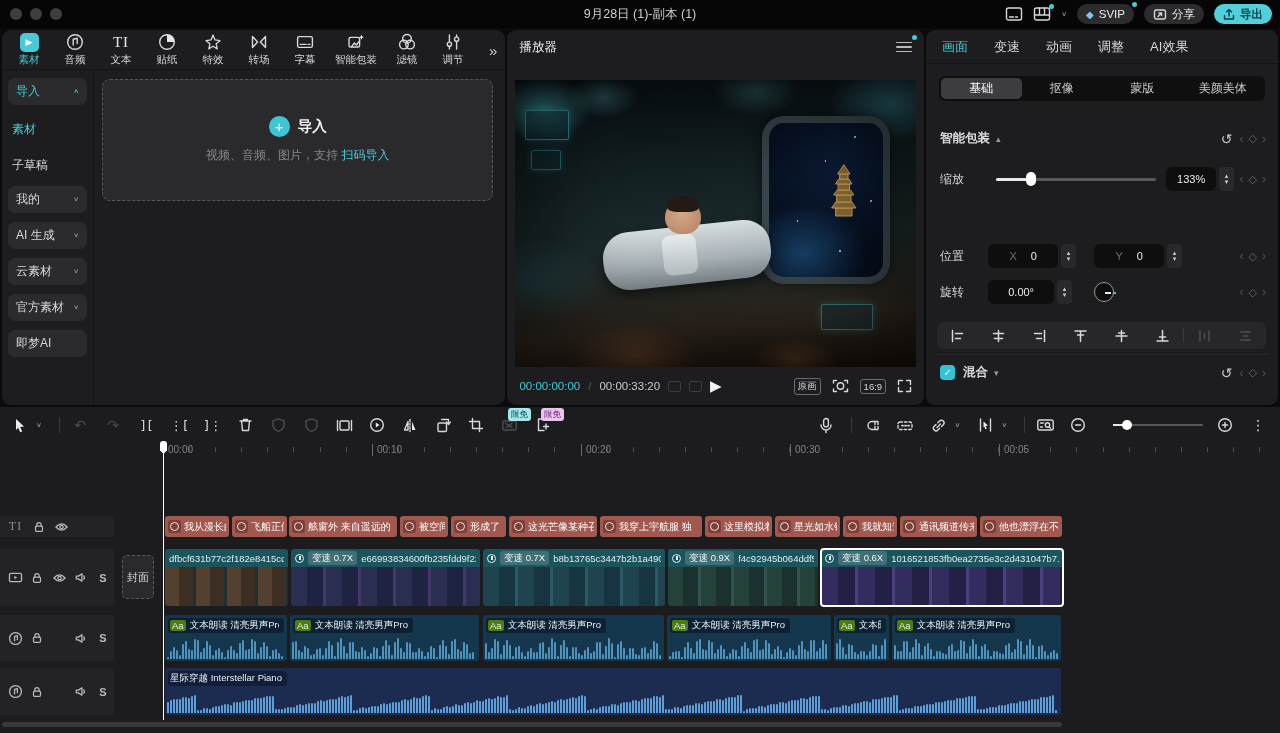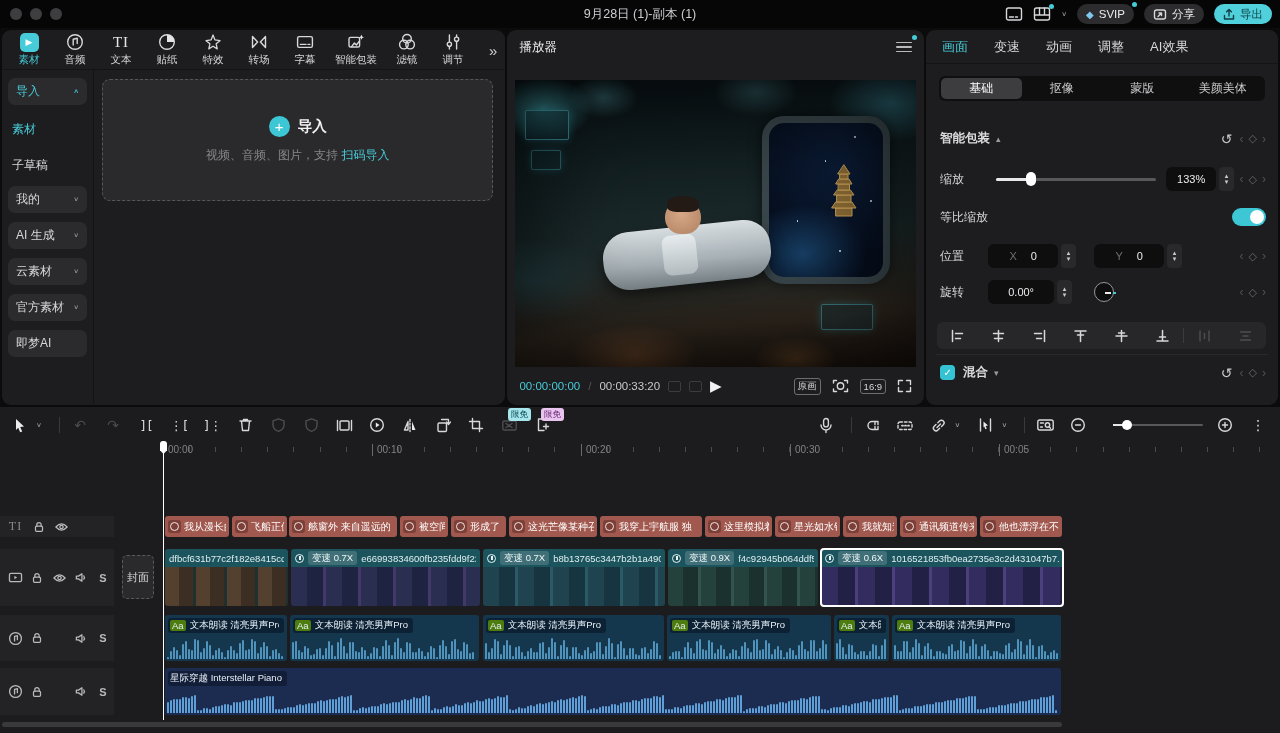--- a/index.html
+++ b/index.html
@@ -11,21 +11,21 @@
 
 
 #titlebar{position:absolute;top:0;left:0;right:0;height:28px;background:#060607;display:flex;align-items:center}
 .tlight{width:12px;height:12px;border-radius:50%;background:#3e3e41;margin-left:8px}
 .tlight:first-child{margin-left:10px}
 #tb-title{position:absolute;left:0;right:0;text-align:center;font-size:12.5px;color:#cfcfd1;pointer-events:none}
 #tb-right{position:absolute;right:8px;display:flex;align-items:center;gap:10px}
 .tbico{position:relative;display:flex;align-items:center}
 .dot{position:absolute;top:-2px;right:-3px;width:5px;height:5px;border-radius:50%;background:#45cbd8}
 .pillbtn{display:flex;align-items:center;gap:5px;height:20px;padding:0 9px;border-radius:10px;background:#2c2c2f;font-size:11.5px;color:#ececee;position:relative}
-.pillbtn.export{background:#4fd0db;color:#0e3d43;font-weight:normal}
+.pillbtn.export{background:#4fd0db;color:#0e3d43;font-weight:bold}
 .pillbtn.export svg{stroke:#0e3d43}
 .gem{color:#7ec8ef;font-size:10px}
 .chevsm{font-size:8px;color:#9a9a9c;transform:scaleY(.8)}
 
 
 #main{position:absolute;top:30px;left:2px;right:2px;height:375px;display:flex;gap:2px}
 section{background:#1d1d1f;border-radius:9px;position:relative;overflow:hidden}
 #media-panel{width:505px}
 #player-panel{width:418px}
 #inspector{width:353px}
@@ -493,26 +493,20 @@
           </span>
         <span class="rctl">
             <span class="kf">
               <i>‹</i>
               <i class="d">◇</i>
               <i>›</i>
             </span>
           </span>
       </div>
 
-      <div class="irow" style="top:178px">
-        <span class="ilabel">等比缩放</span>
-        <span class="rctl">
-            <span class="toggle"></span>
-          </span>
-      </div>
 
       <div class="irow" style="top:214px">
         <span class="ilabel" style="width:48px">位置</span>
         <span class="vbox" style="width:70px">
             <span class="axis">X</span>
             <span>0</span>
           </span>
         <span class="stepper">
             <i>▴</i>
             <i>▾</i>

